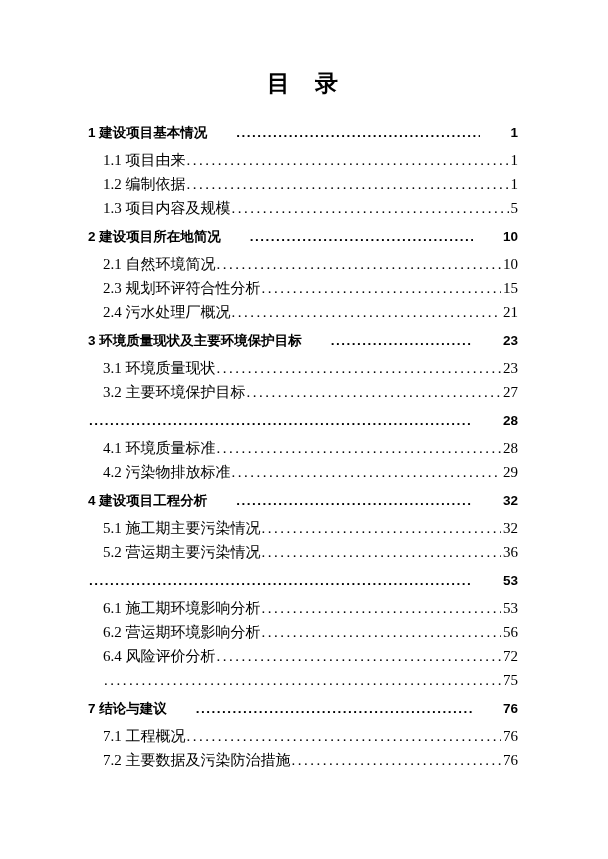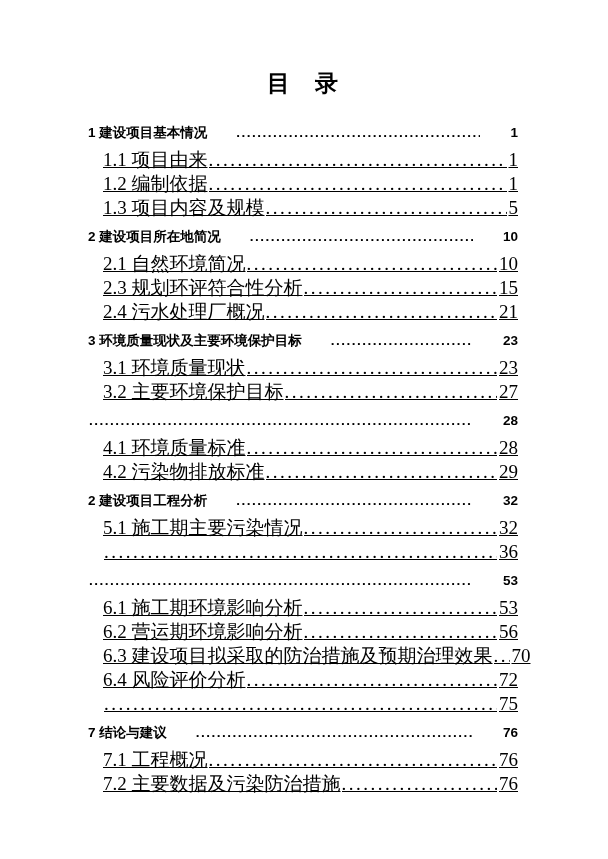--- a/index.html
+++ b/index.html
@@ -38,22 +38,21 @@
   .toc-row.chapter {
     font-family: "Liberation Sans", "DejaVu Sans", sans-serif;
     font-weight: bold;
     font-size: 13.5px;
     margin-top: 5px;
     margin-bottom: 3px;
     gap: 28px;
   }
   .toc-row.sub {
     padding-left: 15px;
-    font-size: 19px;
-    text-decoration: underline;
+    font-size: 15px;
   }
   .toc-label {
     white-space: nowrap;
     flex: 0 0 auto;
   }
   .dot-leader {
     flex: 1 1 auto;
     min-width: 16px;
     overflow: hidden;
     white-space: nowrap;
@@ -144,51 +143,47 @@
     <span class="toc-label">4.1 环境质量标准</span>
     <span class="dot-leader"></span>
     <span class="toc-page-num">28</span>
   </div>
       <div class="toc-row sub">
     <span class="toc-label">4.2 污染物排放标准</span>
     <span class="dot-leader"></span>
     <span class="toc-page-num">29</span>
   </div>
       <div class="toc-row chapter">
-    <span class="toc-label">2 建设项目工程分析</span>
+    <span class="toc-label">4 建设项目工程分析</span>
     <span class="dot-leader"></span>
     <span class="toc-page-num">32</span>
   </div>
       <div class="toc-row sub">
     <span class="toc-label">5.1 施工期主要污染情况</span>
     <span class="dot-leader"></span>
     <span class="toc-page-num">32</span>
   </div>
       <div class="toc-row sub">
+    <span class="toc-label">5.2 营运期主要污染情况</span>
     <span class="dot-leader"></span>
     <span class="toc-page-num">36</span>
   </div>
       <div class="toc-row chapter">
     <span class="dot-leader"></span>
     <span class="toc-page-num">53</span>
   </div>
       <div class="toc-row sub">
     <span class="toc-label">6.1 施工期环境影响分析</span>
     <span class="dot-leader"></span>
     <span class="toc-page-num">53</span>
   </div>
       <div class="toc-row sub">
     <span class="toc-label">6.2 营运期环境影响分析</span>
     <span class="dot-leader"></span>
     <span class="toc-page-num">56</span>
-  </div>
-      <div class="toc-row sub">
-    <span class="toc-label">6.3 建设项目拟采取的防治措施及预期治理效果</span>
-    <span class="dot-leader"></span>
-    <span class="toc-page-num">70</span>
   </div>
       <div class="toc-row sub">
     <span class="toc-label">6.4 风险评价分析</span>
     <span class="dot-leader"></span>
     <span class="toc-page-num">72</span>
   </div>
       <div class="toc-row sub">
     <span class="dot-leader"></span>
     <span class="toc-page-num">75</span>
   </div>

